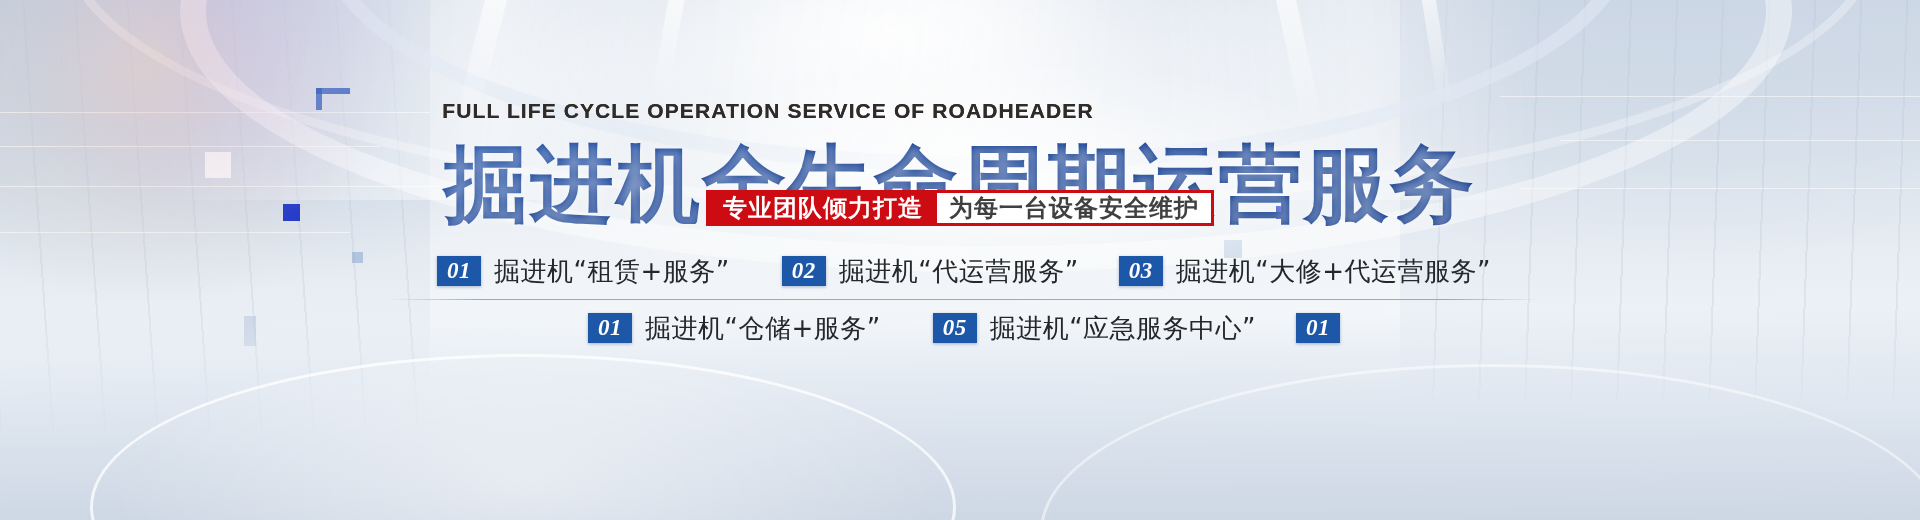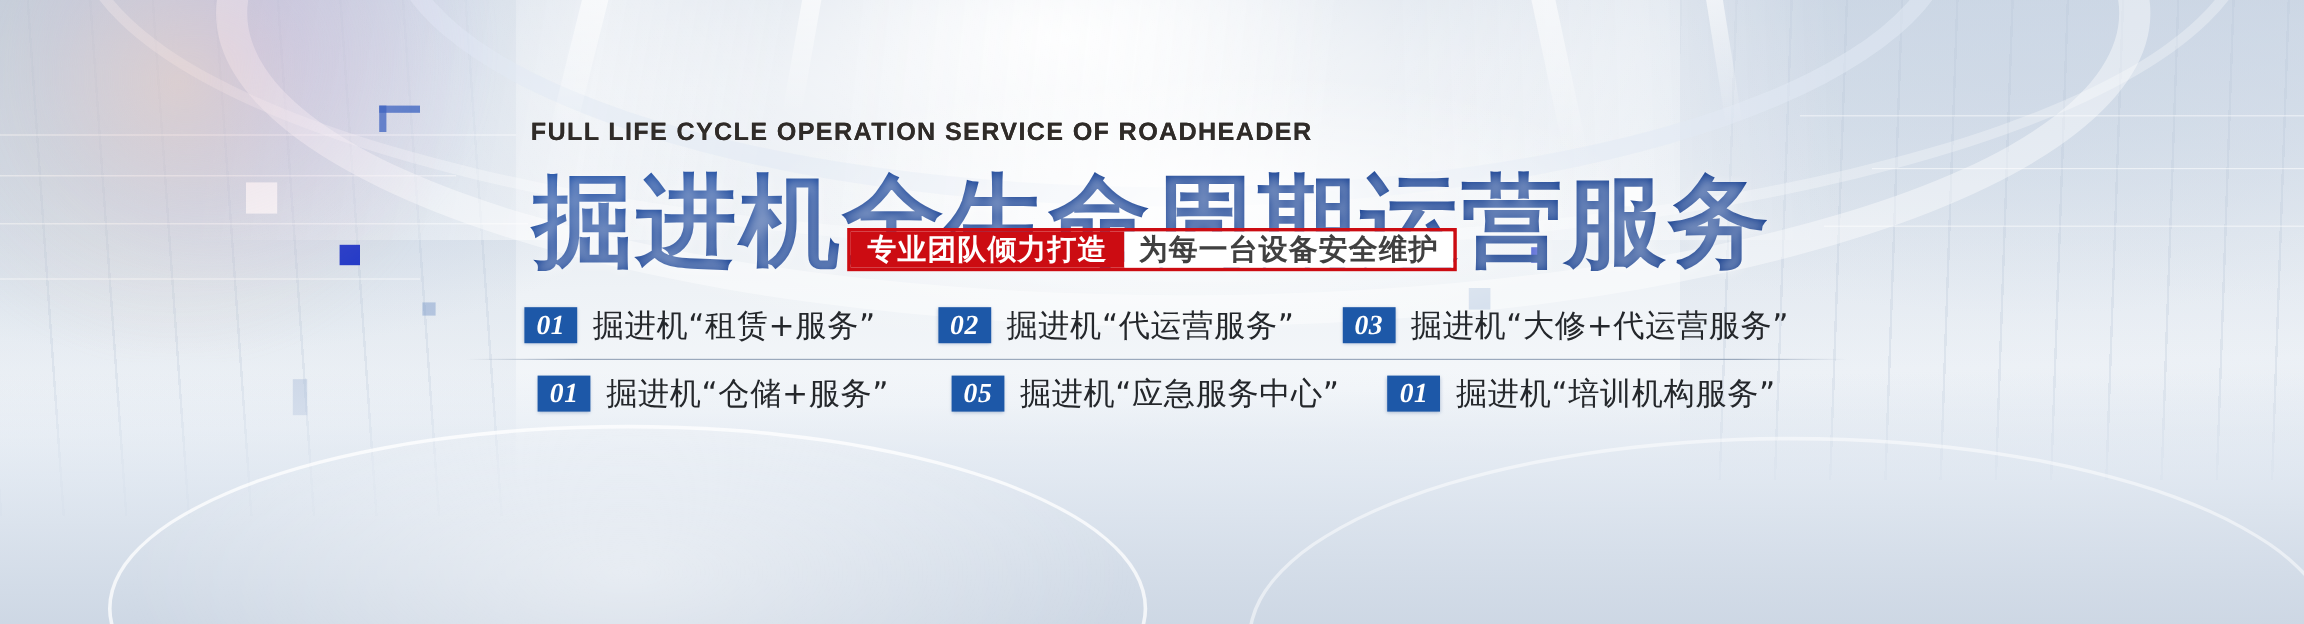--- a/index.html
+++ b/index.html
@@ -230,19 +230,18 @@
           <span class="itxt">掘进机“仓储+服务”</span>
         </div>
         <div class="gap-a"></div>
         <div class="item">
           <span class="num">05</span>
           <span class="itxt">掘进机“应急服务中心”</span>
         </div>
         <div class="gap-b"></div>
         <div class="item">
           <span class="num">01</span>
-          <span class="itxt">掘进机“培训机构服务”</span>
         </div>
       </div>
 
     </div>
   </div>
 </div>
 
 </body></html>

